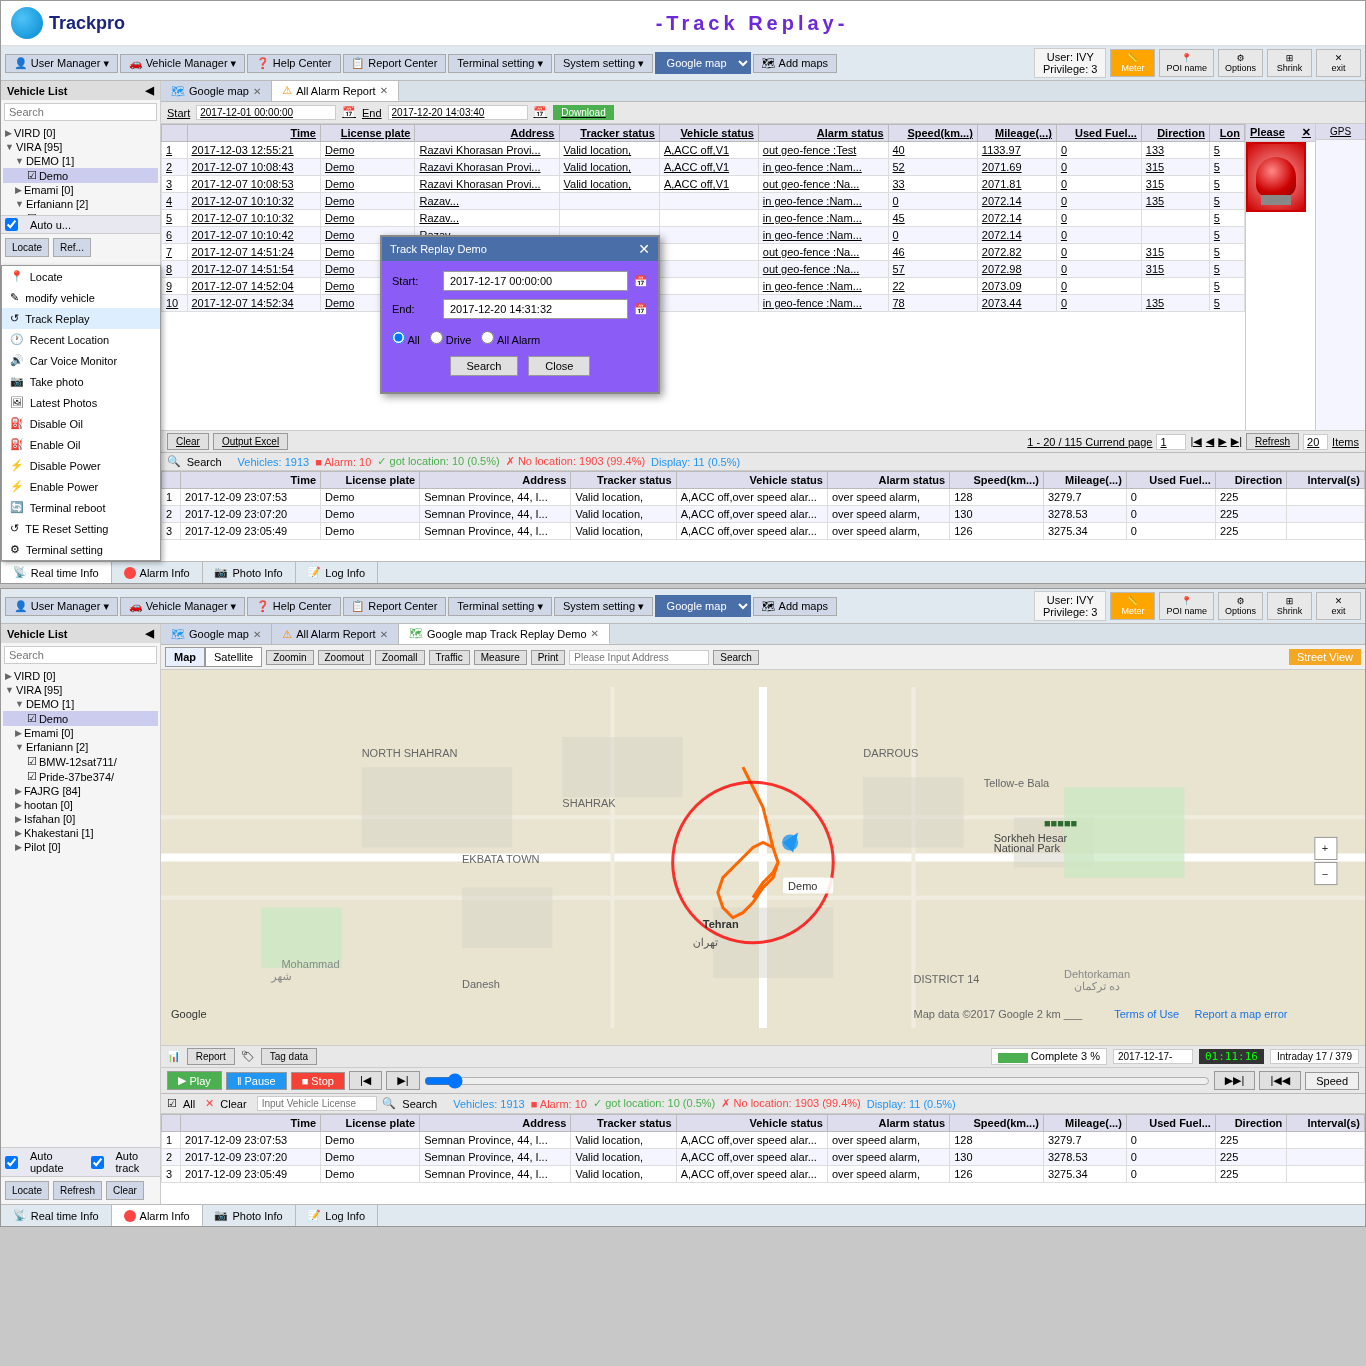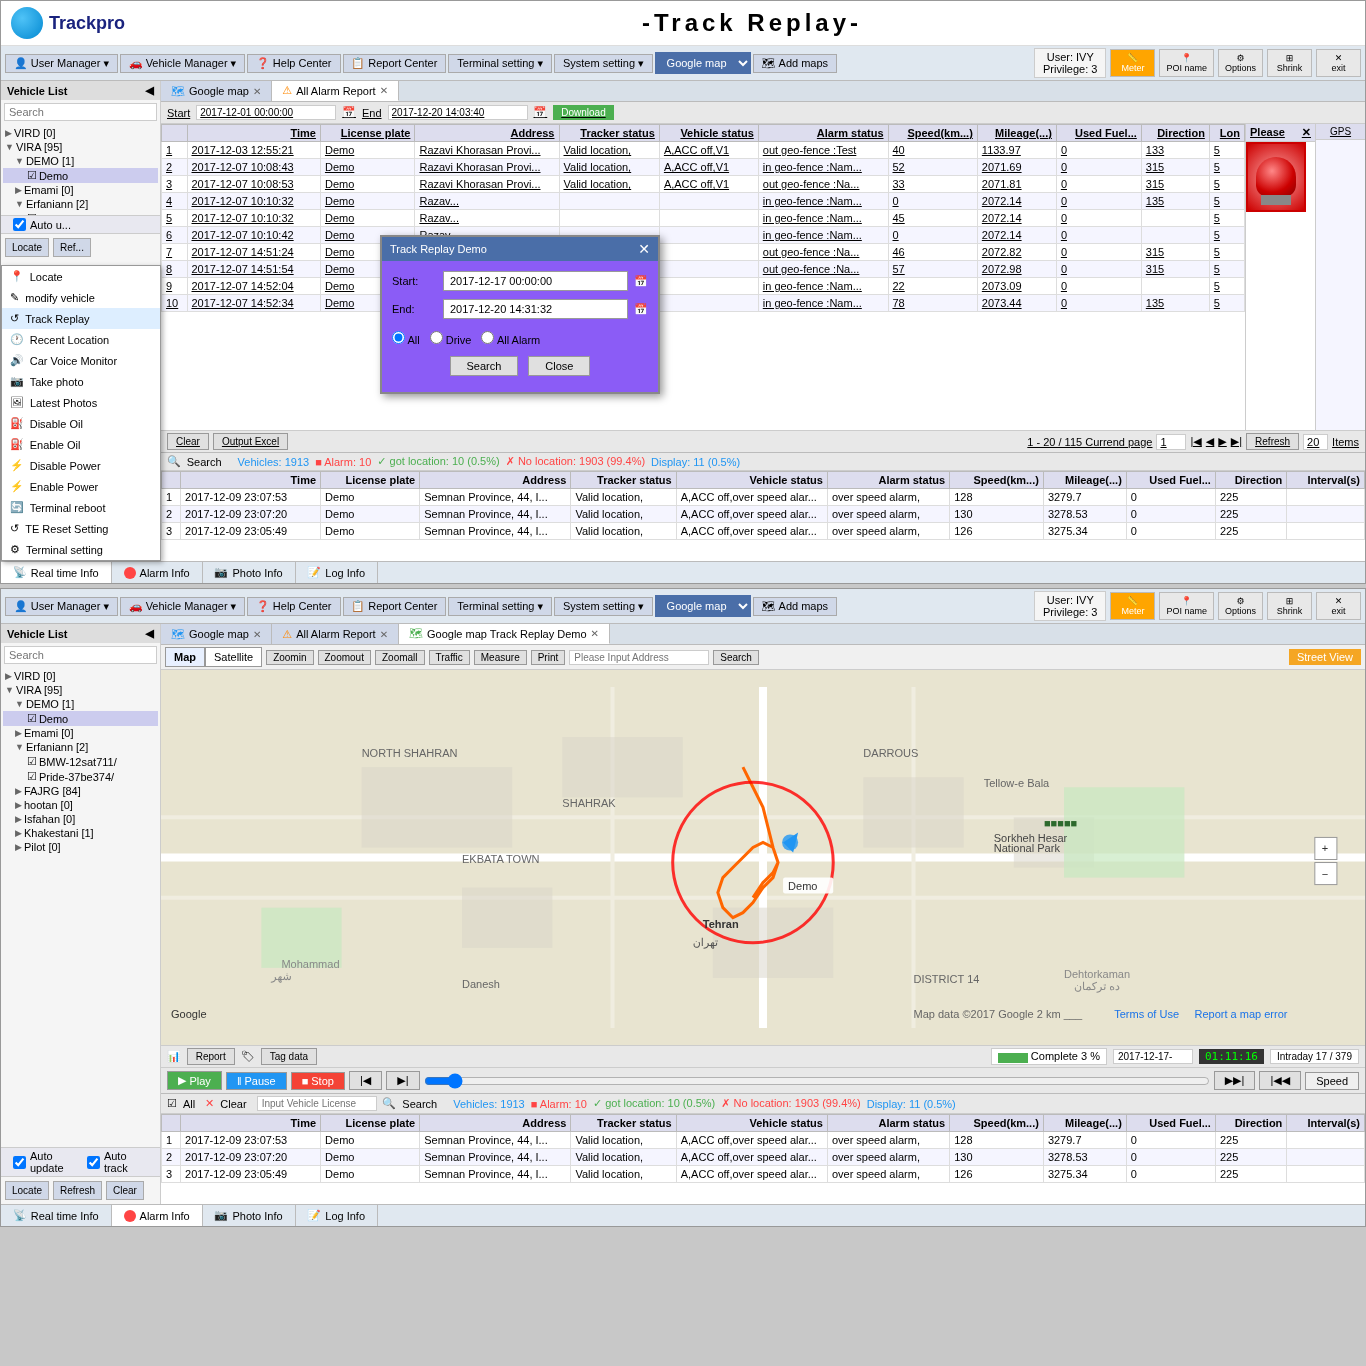--- a/index.html
+++ b/index.html
@@ -6,21 +6,21 @@
     body { background: #c8c8c8; width: 1366px; min-height: 1366px; overflow-x: hidden; }
 
     
     .top-section { background: #fff; border: 1px solid #999; margin-bottom: 2px; }
 
     
     .app-header { background: #fff; padding: 6px 10px; display: flex; align-items: center; border-bottom: 1px solid #ddd; }
     .logo-area { display: flex; align-items: center; gap: 6px; margin-right: 24px; }
     .logo-globe { width: 32px; height: 32px; background: radial-gradient(circle at 35% 35%, #4fc3f7, #0288d1); border-radius: 50%; display: inline-block; }
     .logo-text { font-size: 18px; font-weight: bold; color: #1a237e; }
-    .header-title { flex: 1; text-align: center; font-size: 24px; font-weight: bold; color: #000000; letter-spacing: 4px; }
+    .header-title { flex: 1; text-align: center; font-size: 20px; font-weight: bold; color: #6d28d9; letter-spacing: 4px; }
 
     
     .menu-bar { background: #e0e8f0; padding: 2px 4px; display: flex; align-items: center; gap: 2px; border-bottom: 1px solid #bbb; }
     .menu-item { background: #d0d8e8; border: 1px solid #aaa; padding: 2px 8px; cursor: pointer; display: flex; align-items: center; gap: 3px; white-space: nowrap; }
     .menu-right { margin-left: auto; display: flex; align-items: center; gap: 4px; }
     .user-info { background: #f5f5f5; border: 1px solid #ccc; padding: 2px 8px; text-align: center; }
     .toolbar-btn { display: flex; flex-direction: column; align-items: center; background: #e8e8e8; border: 1px solid #bbb; padding: 3px 6px; cursor: pointer; min-width: 45px; }
     .toolbar-btn.active { background: #ffa500; color: #fff; }
     .toolbar-btn span { font-size: 9px; }
     .google-map-select { background: #4a6ea8; color: #fff; border: none; padding: 4px 8px; }
@@ -114,21 +114,21 @@
     .btn-pause { background: #2196F3; color: #fff; }
     .btn-stop { background: #f44336; color: #fff; }
     .btn-nav { background: #e0e0e0; }
     .replay-slider { flex: 1; }
 
     
     .sidebar-bottom { padding: 4px; display: flex; gap: 4px; flex-wrap: wrap; border-top: 1px solid #ccc; }
     .sidebar-btn { background: #d0d8e8; border: 1px solid #aaa; padding: 3px 6px; cursor: pointer; font-size: 10px; }
 
     
-    .auto-update { padding: 2px 12px; display: flex; align-items: center; gap: 4px; background: #e8e8f0; border-top: 1px solid #ccc; }
+    .auto-update { padding: 2px 4px; display: flex; align-items: center; gap: 12px; background: #e8e8f0; border-top: 1px solid #ccc; }
 
     
     .alarm-img { width: 60px; height: 70px; background: radial-gradient(circle, #ffaaaa, #cc0000); display: flex; align-items: center; justify-content: center; border: 2px solid #cc0000; position: relative; overflow: hidden; }
     .alarm-light { width: 40px; height: 40px; background: radial-gradient(circle at 40% 35%, #ff8888, #cc0000 60%, #880000); border-radius: 50% 50% 30% 30%; position: relative; }
     .alarm-light::after { content: ''; position: absolute; bottom: -8px; left: 50%; transform: translateX(-50%); width: 30px; height: 10px; background: #888; }
 
     .right-alarm { width: 70px; border-left: 1px solid #ccc; display: flex; flex-direction: column; }
     .alarm-header-cell { background: #dde; padding: 2px 4px; text-align: center; font-size: 10px; font-weight: bold; border-bottom: 1px solid #ccc; display: flex; justify-content: space-between; }
 
     

